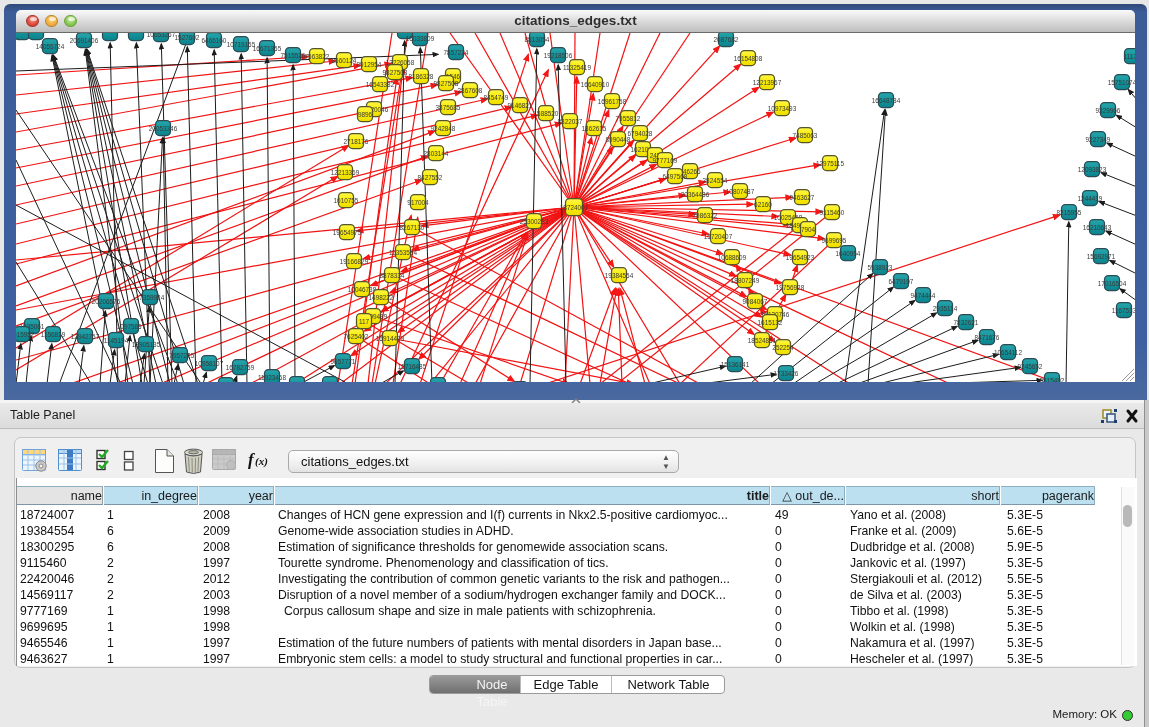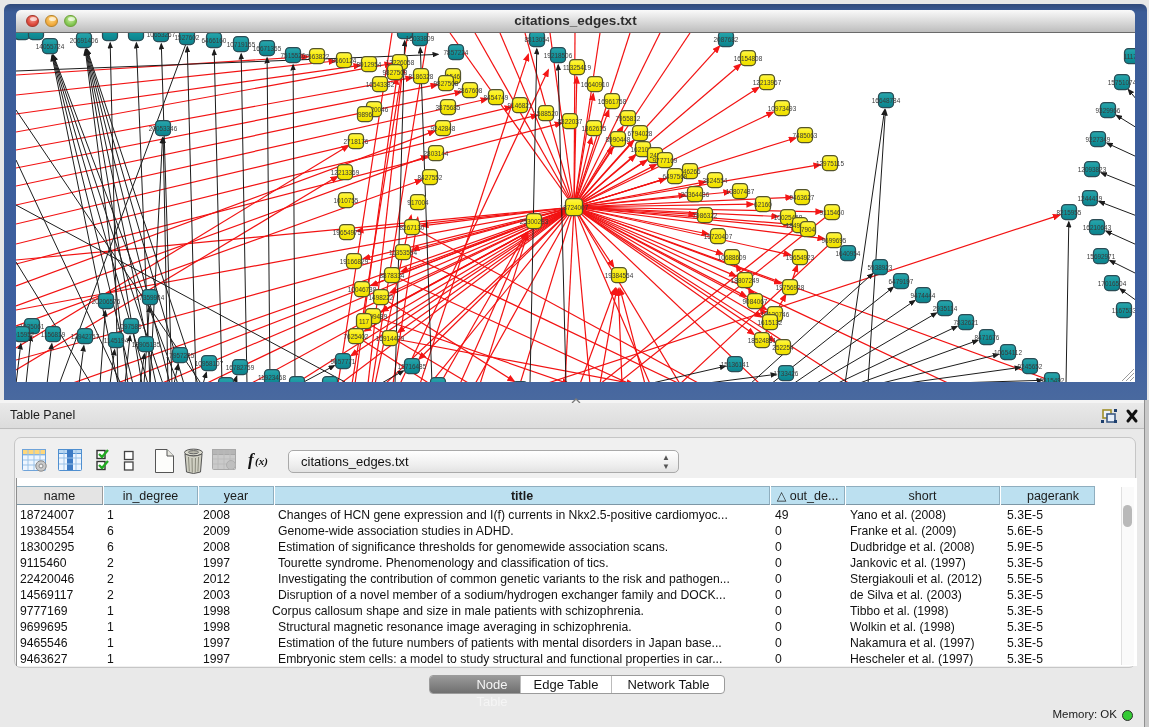--- a/index.html
+++ b/index.html
@@ -28,21 +28,21 @@
 #well { position:absolute; left:14px; top:437px; width:1122px; height:231px;
   background:#f0f0f0; border:1px solid #c6c6c6; border-radius:7px; }
 #dropdown { position:absolute; left:288px; top:450px; width:391px; height:23px;
   background:linear-gradient(#ffffff,#ededed 70%,#e2e2e2); border:1px solid #a9a9a9; border-radius:5px; }
 #dropdown .dt { position:absolute; left:12px; top:3px; font-size:13px; color:#111; }
 #dropdown .ar { position:absolute; right:8px; top:2px; font-size:8px; color:#555; line-height:9px; text-align:center; }
 #tview { position:absolute; left:16px; top:478px; width:1121px; height:188px; background:#fff;
   border-left:1.5px solid #8d8d8d; }
 .th { position:absolute; top:486px; height:19px; background:#bce0f0;
   border-top:1px solid #8faebf; border-bottom:1px solid #7d97a6; border-right:1px solid #8faebf;
-  font-size:12.5px; color:#1b1b1b; text-align:center; line-height:19px; }
+  font-size:12.5px; color:#1b1b1b; text-align:right; line-height:19px; }
 .tr { position:absolute; left:0; top:0; width:1120px; height:16px; font-size:12.2px; color:#111; }
 .tr span { position:absolute; top:0; white-space:nowrap; }
 #sbtrack { position:absolute; left:1121px; top:487px; width:13px; height:178px;
   background:#fafafa; border-left:1px solid #e0e0e0; }
 #sbthumb { position:absolute; left:1123px; top:505px; width:9px; height:22px;
   background:#b9b9b9; border-radius:5px; }
 #tabs { position:absolute; left:429px; top:675px; width:296px; height:19px;
   background:#fff; border:1px solid #9b9b9b; border-radius:4px; font-size:13px; }
 #tabs .seg { position:absolute; top:0; height:17px; line-height:17px; text-align:center; color:#151515; }
 #tabs .sel { background:linear-gradient(#9a9a9a,#6f6f6f); color:#f5f5f5; border-radius:3px 0 0 3px;padding-left:34px; }
@@ -704,30 +704,29 @@
 <span style="left:203px">2003</span>
       <span style="left:278px">Disruption of a novel member of a sodium/hydrogen exchanger family and DOCK...</span>
 <span style="left:775px">0</span>
       <span style="left:850px">de Silva et al. (2003)</span>
 <span style="left:1007px">5.3E-5</span>
     </div>
 <div class="tr" style="top:604px">
 <span style="left:20px">9777169</span>
       <span style="left:107px">1</span>
 <span style="left:203px">1998</span>
-      <span style="left:272px">Corpus callosum shape and size in male patients with schizophrenia.</span>
+      <span style="left:284px">Corpus callosum shape and size in male patients with schizophrenia.</span>
 <span style="left:775px">0</span>
       <span style="left:850px">Tibbo et al. (1998)</span>
 <span style="left:1007px">5.3E-5</span>
     </div>
 <div class="tr" style="top:620px">
 <span style="left:20px">9699695</span>
       <span style="left:107px">1</span>
 <span style="left:203px">1998</span>
-      <span style="left:278px">Structural magnetic resonance image averaging in schizophrenia.</span>
 <span style="left:775px">0</span>
       <span style="left:850px">Wolkin et al. (1998)</span>
 <span style="left:1007px">5.3E-5</span>
     </div>
 <div class="tr" style="top:636px">
 <span style="left:20px">9465546</span>
       <span style="left:107px">1</span>
 <span style="left:203px">1997</span>
       <span style="left:278px">Estimation of the future numbers of patients with mental disorders in Japan base...</span>
 <span style="left:775px">0</span>

